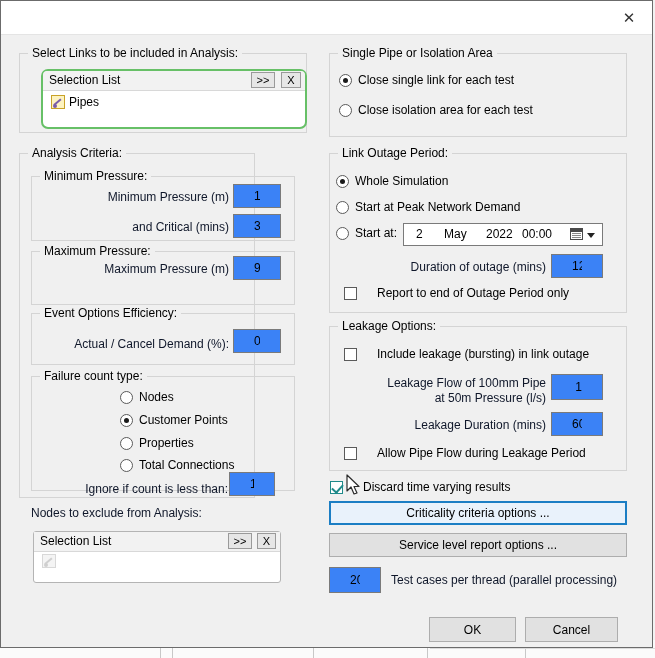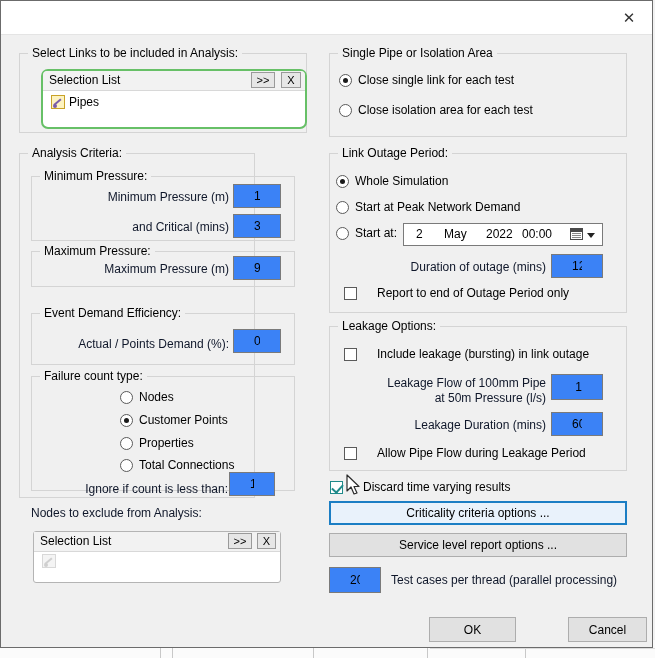--- a/index.html
+++ b/index.html
@@ -198,30 +198,30 @@
   </div>
 
   <div class="group" style="left:30px;top:175px;width:264px;height:65px;">
     <div class="legend">Minimum Pressure:</div>
   </div>
   <div class="lbl right" style="left:80px;top:189px;width:148px;">Minimum Pressure (m)</div>
   <input class="tbox" style="left: 232px; top: 183px; width: 48px; height: 24px;" value="10">
   <div class="lbl right" style="left:80px;top:219px;width:148px;">and Critical (mins)</div>
   <input class="tbox" style="left: 232px; top: 213px; width: 48px; height: 24px;" value="30">
 
-  <div class="group" style="left:30px;top:250px;width:264px;height:36px;">
+  <div class="group" style="left:30px;top:250px;width:264px;height:54px;">
     <div class="legend">Maximum Pressure:</div>
   </div>
   <div class="lbl right" style="left:80px;top:261px;width:148px;">Maximum Pressure (m)</div>
   <input class="tbox" style="left: 232px; top: 255px; width: 48px; height: 24px;" value="90">
 
   <div class="group" style="left:30px;top:312px;width:264px;height:52px;">
-    <div class="legend">Event Demand Efficiency:</div>
-  </div>
-  <div class="lbl right" style="left:60px;top:336px;width:168px;">Actual / Points Demand (%):</div>
+    <div class="legend">Event Options Efficiency:</div>
+  </div>
+  <div class="lbl right" style="left:60px;top:336px;width:168px;">Actual / Cancel Demand (%):</div>
   <input class="tbox" style="left: 232px; top: 328px; width: 48px; height: 24px;" value="0">
 
   <div class="group" style="left:30px;top:375px;width:264px;height:115px;">
     <div class="legend">Failure count type:</div>
   </div>
   <div class="radio" style="left:119px;top:389px;">
     <span class="dot"></span>
     <span class="txt">Nodes</span>
   </div>
   <div class="radio on" style="left:119px;top:412px;">
@@ -331,21 +331,21 @@
   <div class="btn focused" style="left:328px;top:500px;width:298px;height:24px;">
     <span>Criticality criteria options ...</span>
   </div>
 
   <input class="tbox" style="left: 328px; top: 566px; width: 52px; height: 26px;" value="20">
   <div class="lbl" style="left:390px;top:572px;">Test cases per thread (parallel processing)</div>
 
   <div class="btn" style="left:428px;top:616px;width:87px;height:25px;">
     <span>OK</span>
   </div>
-  <div class="btn" style="left:524px;top:616px;width:79px;height:25px;margin-left:43px;">
+  <div class="btn" style="left:524px;top:616px;width:93px;height:25px;">
     <span>Cancel</span>
   </div>
 
   <svg id="cursor" viewBox="0 0 16 22">
     <path d="M1,1 L1,17 L5,13 L8,20 L11,19 L8,12.5 L13,12.5 Z" fill="#ffffff" stroke="#2b2b2b" stroke-width="1.2" stroke-linejoin="round"></path>
   </svg>
 
 </div>
 
 </body></html>

